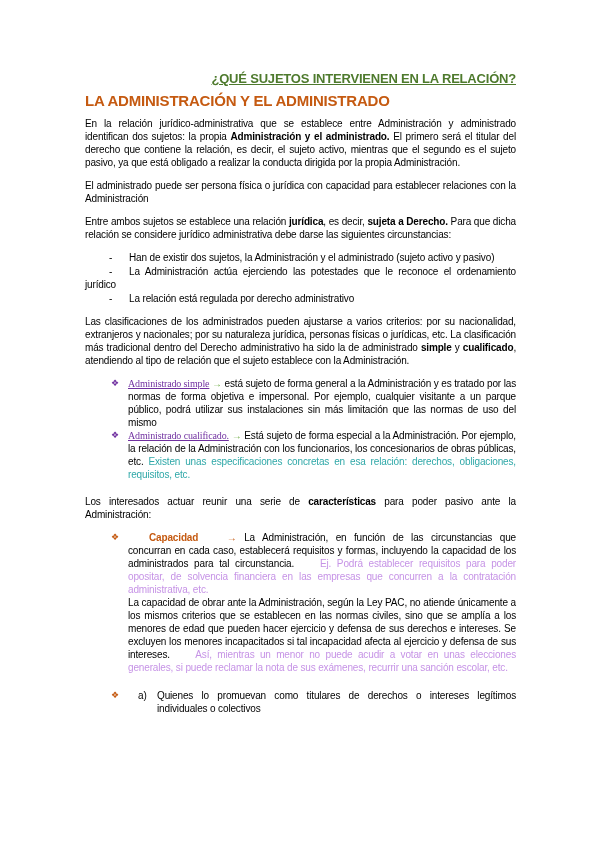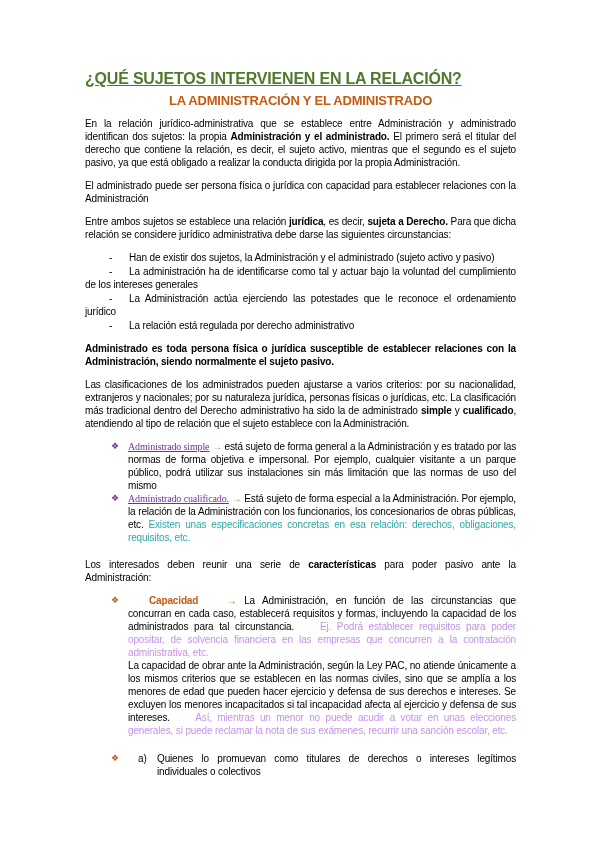--- a/index.html
+++ b/index.html
@@ -6,27 +6,27 @@
   .page {
     position:relative; width:600px; height:848px; background:#ffffff;
     overflow:hidden; font-family:"Liberation Sans", sans-serif; color:#000;
   }
   .content {
     position:absolute; left:85px; top:72px; width:431px;
     font-size:10px; line-height:13px; letter-spacing:-0.15px;
     text-align:justify;
   }
   .h-q {
-    font-size:16px; font-weight:bold; color:var(--green);
-    text-decoration:underline; text-align:left; margin:0 0 9px 0;
+    font-size:13px; font-weight:bold; color:var(--green);
+    text-decoration:underline; text-align:right; margin:0 0 9px 0;
     letter-spacing:-0.2px;
   }
   .h-m {
-    font-size:13px; font-weight:bold; color:var(--orange);
-    text-align:center; margin:0 0 10px 0; letter-spacing:-0.2px;
+    font-size:15px; font-weight:bold; color:var(--orange);
+    margin:0 0 10px 0; letter-spacing:-0.2px;
   }
   .para { margin:0 0 10px 0; }
   .bold-def { font-weight:bold; }
   .dash-list { margin:0 0 10px 0; }
   .dash-item { margin:0 0 1px 0; }
   .dash-item .dash { display:inline-block; margin-left:24px; width:20px; }
   .diamond-list { margin:0 0 14px 0; }
   .d-item { display:flex; margin:0 0 0 26px; }
   .d-item .bullet { flex:0 0 17px; color:var(--purple); font-size:9px; line-height:13px; }
   .orange-list .d-item .bullet { color:var(--orange); }
@@ -56,46 +56,42 @@
 
     <p class="para">El administrado puede ser persona física o jurídica con capacidad para establecer relaciones con la Administración</p>
 
     <p class="para"><span>Entre ambos sujetos se establece una relación </span><span class="seg-b">jurídica</span><span>, es decir, </span><span class="seg-b">sujeta a Derecho.</span><span> Para que dicha relación se considere jurídico administrativa debe darse las siguientes circunstancias:</span></p>
 
     <div class="dash-list">
       <div class="dash-item">
         <span class="dash">-</span><span>Han de existir dos sujetos, la Administración y el administrado (sujeto activo y pasivo)</span>
       </div>
       <div class="dash-item">
-        <span class="dash">-</span><span>La administración ha de identificarse como tal y actuar bajo la voluntad del cumplimiento de los intereses generales</span>
-      </div>
-      <div class="dash-item">
         <span class="dash">-</span><span>La Administración actúa ejerciendo las potestades que le reconoce el ordenamiento jurídico</span>
       </div>
       <div class="dash-item">
         <span class="dash">-</span><span>La relación está regulada por derecho administrativo</span>
       </div>
     </div>
 
-    <p class="para bold-def">Administrado es toda persona física o jurídica susceptible de establecer relaciones con la Administración, siendo normalmente el sujeto pasivo.</p>
 
     <p class="para"><span>Las clasificaciones de los administrados pueden ajustarse a varios criterios: por su nacionalidad, extranjeros y nacionales; por su naturaleza jurídica, personas físicas o jurídicas, etc. La clasificación más tradicional dentro del Derecho administrativo ha sido la de administrado </span><span class="seg-b">simple</span><span> y </span><span class="seg-b">cualificado</span><span>, atendiendo al tipo de relación que el sujeto establece con la Administración.</span></p>
 
     <div class="diamond-list purple-list">
       <div class="d-item">
         <span class="bullet">❖</span>
         <div class="d-body"><span class="seg-pu">Administrado simple</span><span> </span><span class="seg-g">→</span><span> está sujeto de forma general a la Administración y es tratado por las normas de forma objetiva e impersonal. Por ejemplo, cualquier visitante a un parque público, podrá utilizar sus instalaciones sin más limitación que las normas de uso del mismo</span></div>
       </div>
       <div class="d-item">
         <span class="bullet">❖</span>
         <div class="d-body"><span class="seg-pu">Administrado cualificado.</span><span> </span><span class="seg-g">→</span><span> Está sujeto de forma especial a la Administración. Por ejemplo, la relación de la Administración con los funcionarios, los concesionarios de obras públicas, etc. </span><span class="seg-t">Existen unas especificaciones concretas en esa relación: derechos, obligaciones, requisitos, etc.</span></div>
       </div>
     </div>
 
-    <p class="para"><span>Los interesados deben reunir una serie de </span><span class="seg-b">características</span><span> para poder pasivo ante la Administración:</span></p>
+    <p class="para"><span>Los interesados actuar reunir una serie de </span><span class="seg-b">características</span><span> para poder pasivo ante la Administración:</span></p>
 
     <div class="diamond-list orange-list">
       <div class="d-item cap-item">
         <span class="bullet">❖</span>
         <div class="d-body">
           <div class="d-line"><span class="seg-ob">Capacidad</span><span> </span><span class="seg-ob">→</span><span> La Administración, en función de las circunstancias que concurran en cada caso, establecerá requisitos y formas, incluyendo la capacidad de los administrados para tal circunstancia. </span><span class="seg-p">Ej. Podrá establecer requisitos para poder opositar, de solvencia financiera en las empresas que concurren a la contratación administrativa, etc.</span></div>
           <div class="d-line"><span>La capacidad de obrar ante la Administración, según la Ley PAC, no atiende únicamente a los mismos criterios que se establecen en las normas civiles, sino que se amplía a los menores de edad que pueden hacer ejercicio y defensa de sus derechos e intereses. Se excluyen los menores incapacitados si tal incapacidad afecta al ejercicio y defensa de sus intereses. </span><span class="seg-p">Así, mientras un menor no puede acudir a votar en unas elecciones generales, si puede reclamar la nota de sus exámenes, recurrir una sanción escolar, etc.</span></div>
         </div>
       </div>
       <div class="d-item">

